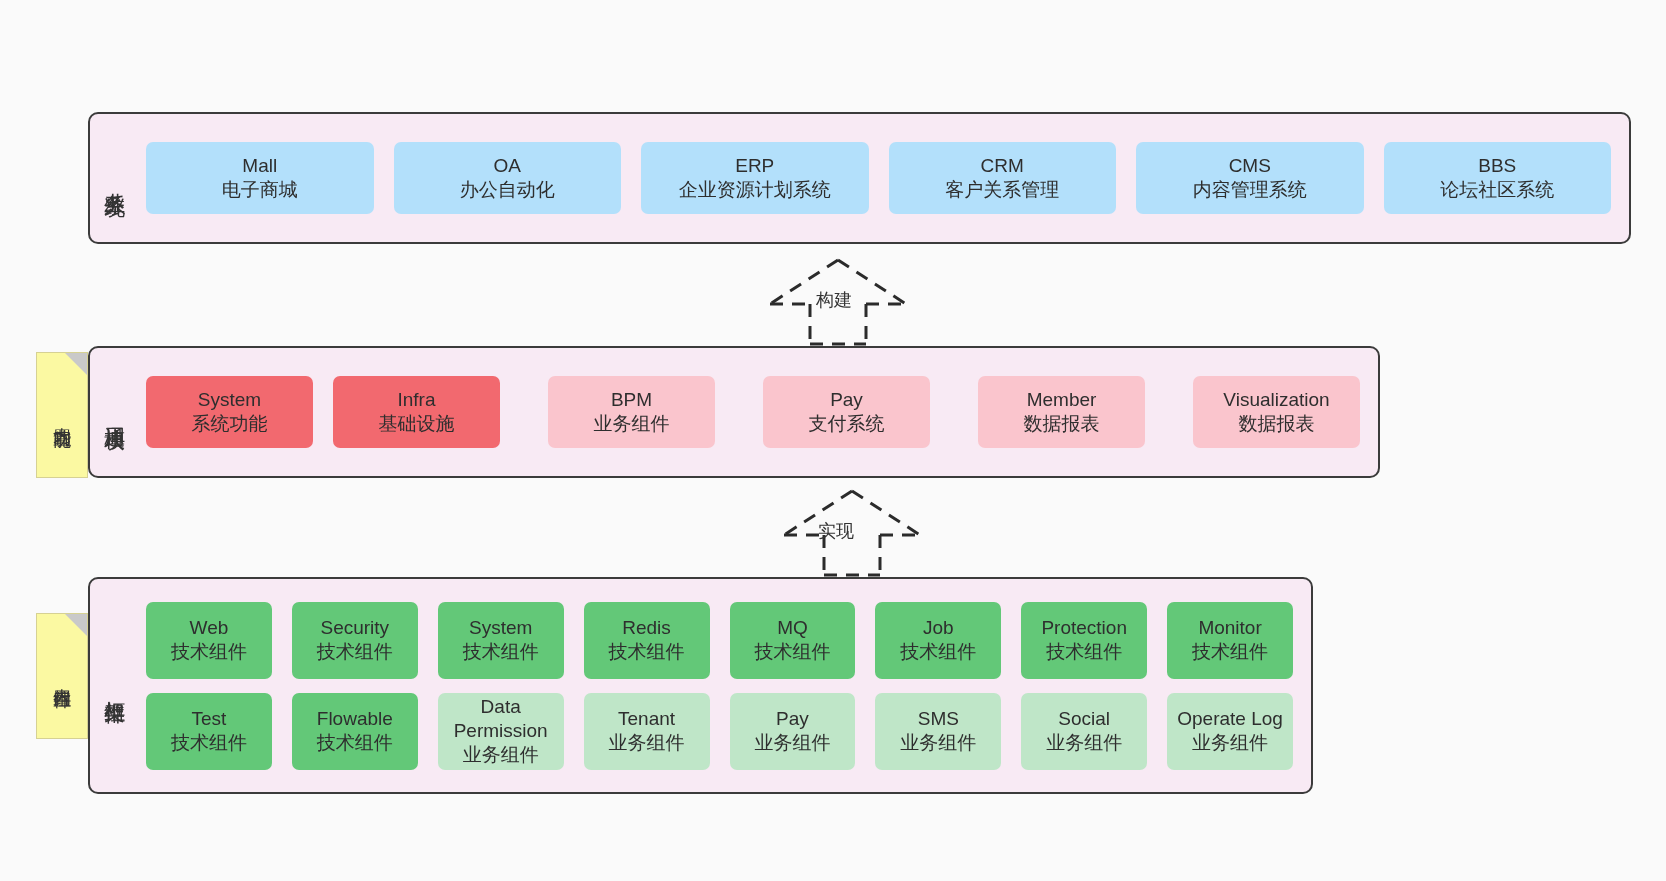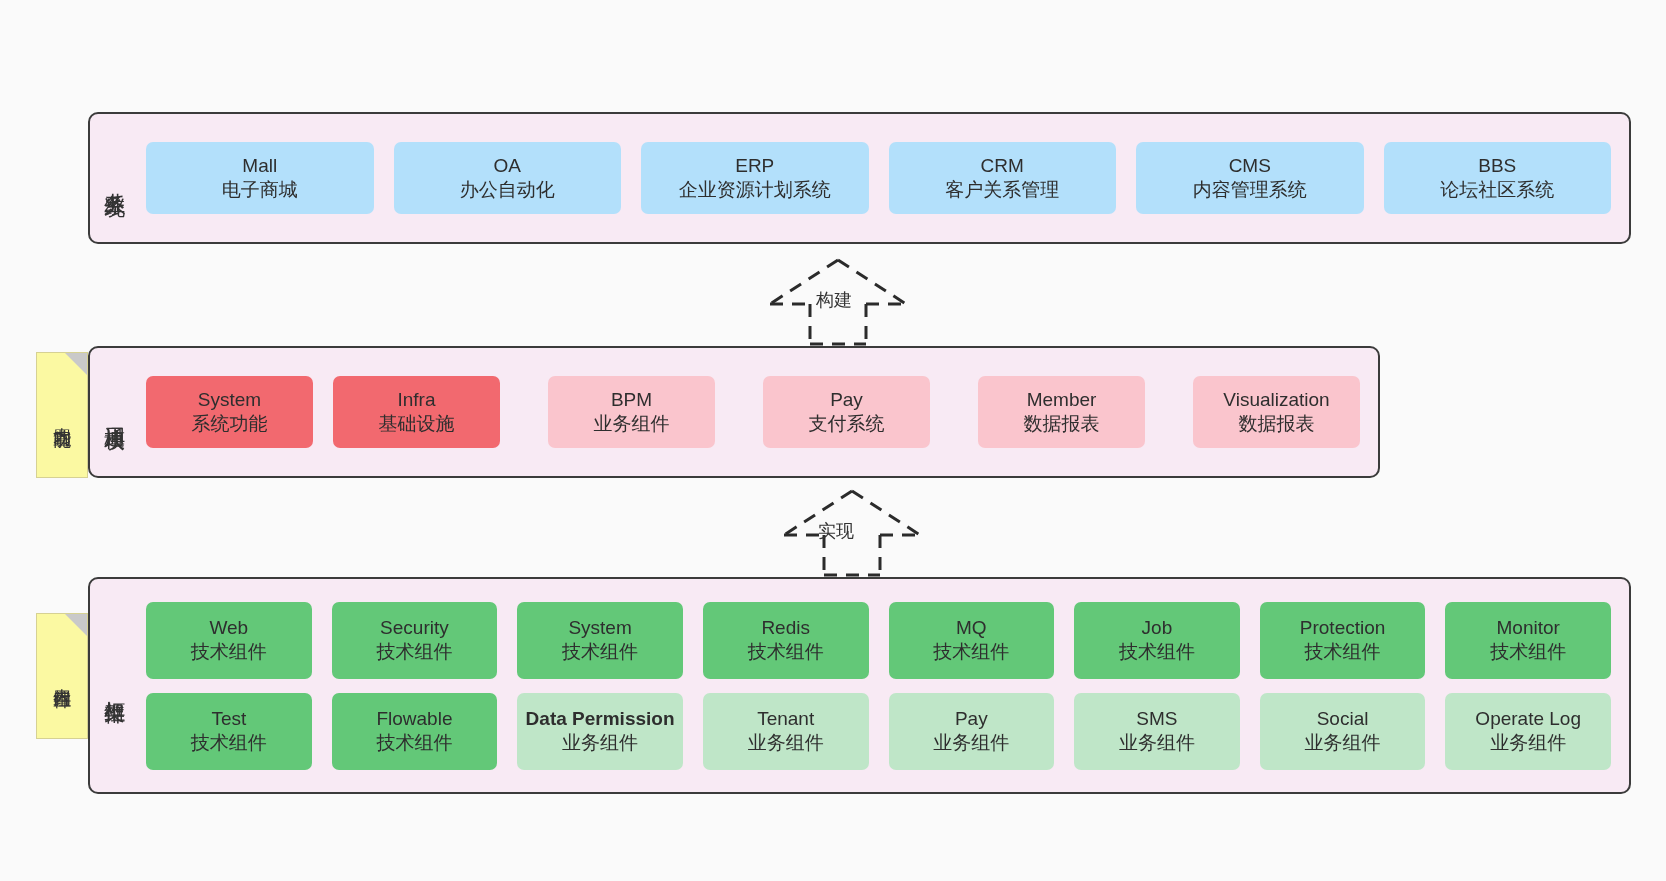--- a/index.html
+++ b/index.html
@@ -68,33 +68,33 @@
     text-align: center;
     line-height: 1.26;
     font-size: 19px;
     color: #2e2e2e;
     box-sizing: border-box;
     padding: 6px 4px;
     user-select: none;
   }
   .node .n-title { white-space: nowrap; }
   .node .n-sub   { white-space: nowrap; }
-  .node.wrap .n-title { white-space: normal; font-weight: bold; }
+  .node.wrap .n-title { white-space: normal; }
 
   
   .c-blue       { background: #b3e0fb; }
   .c-red        { background: #f2696f; }
   .c-pink       { background: #fac5cd; margin-left: 28px; }
   .c-green      { background: #63c878; }
   .c-lightgreen { background: #bfe6c8; }
 
   
   #layer-business { left: 88px;  top: 112px; width: 1543px; height: 132px; }
   #layer-common   { left: 88px;  top: 346px; width: 1292px; height: 132px; }
-  #layer-frame    { left: 88px;  top: 577px; width: 1543px; height: 217px; }
+  #layer-frame    { left: 88px;  top: 577px; width: 1225px; height: 217px; }
 
   #layer-business .node { height: 72px; }
   #layer-common   .node { height: 72px; }
   #layer-frame    .node { height: 77px; }
 
   
   .note {
     position: absolute;
     width: 52px;
     background: #fbf9a2;

